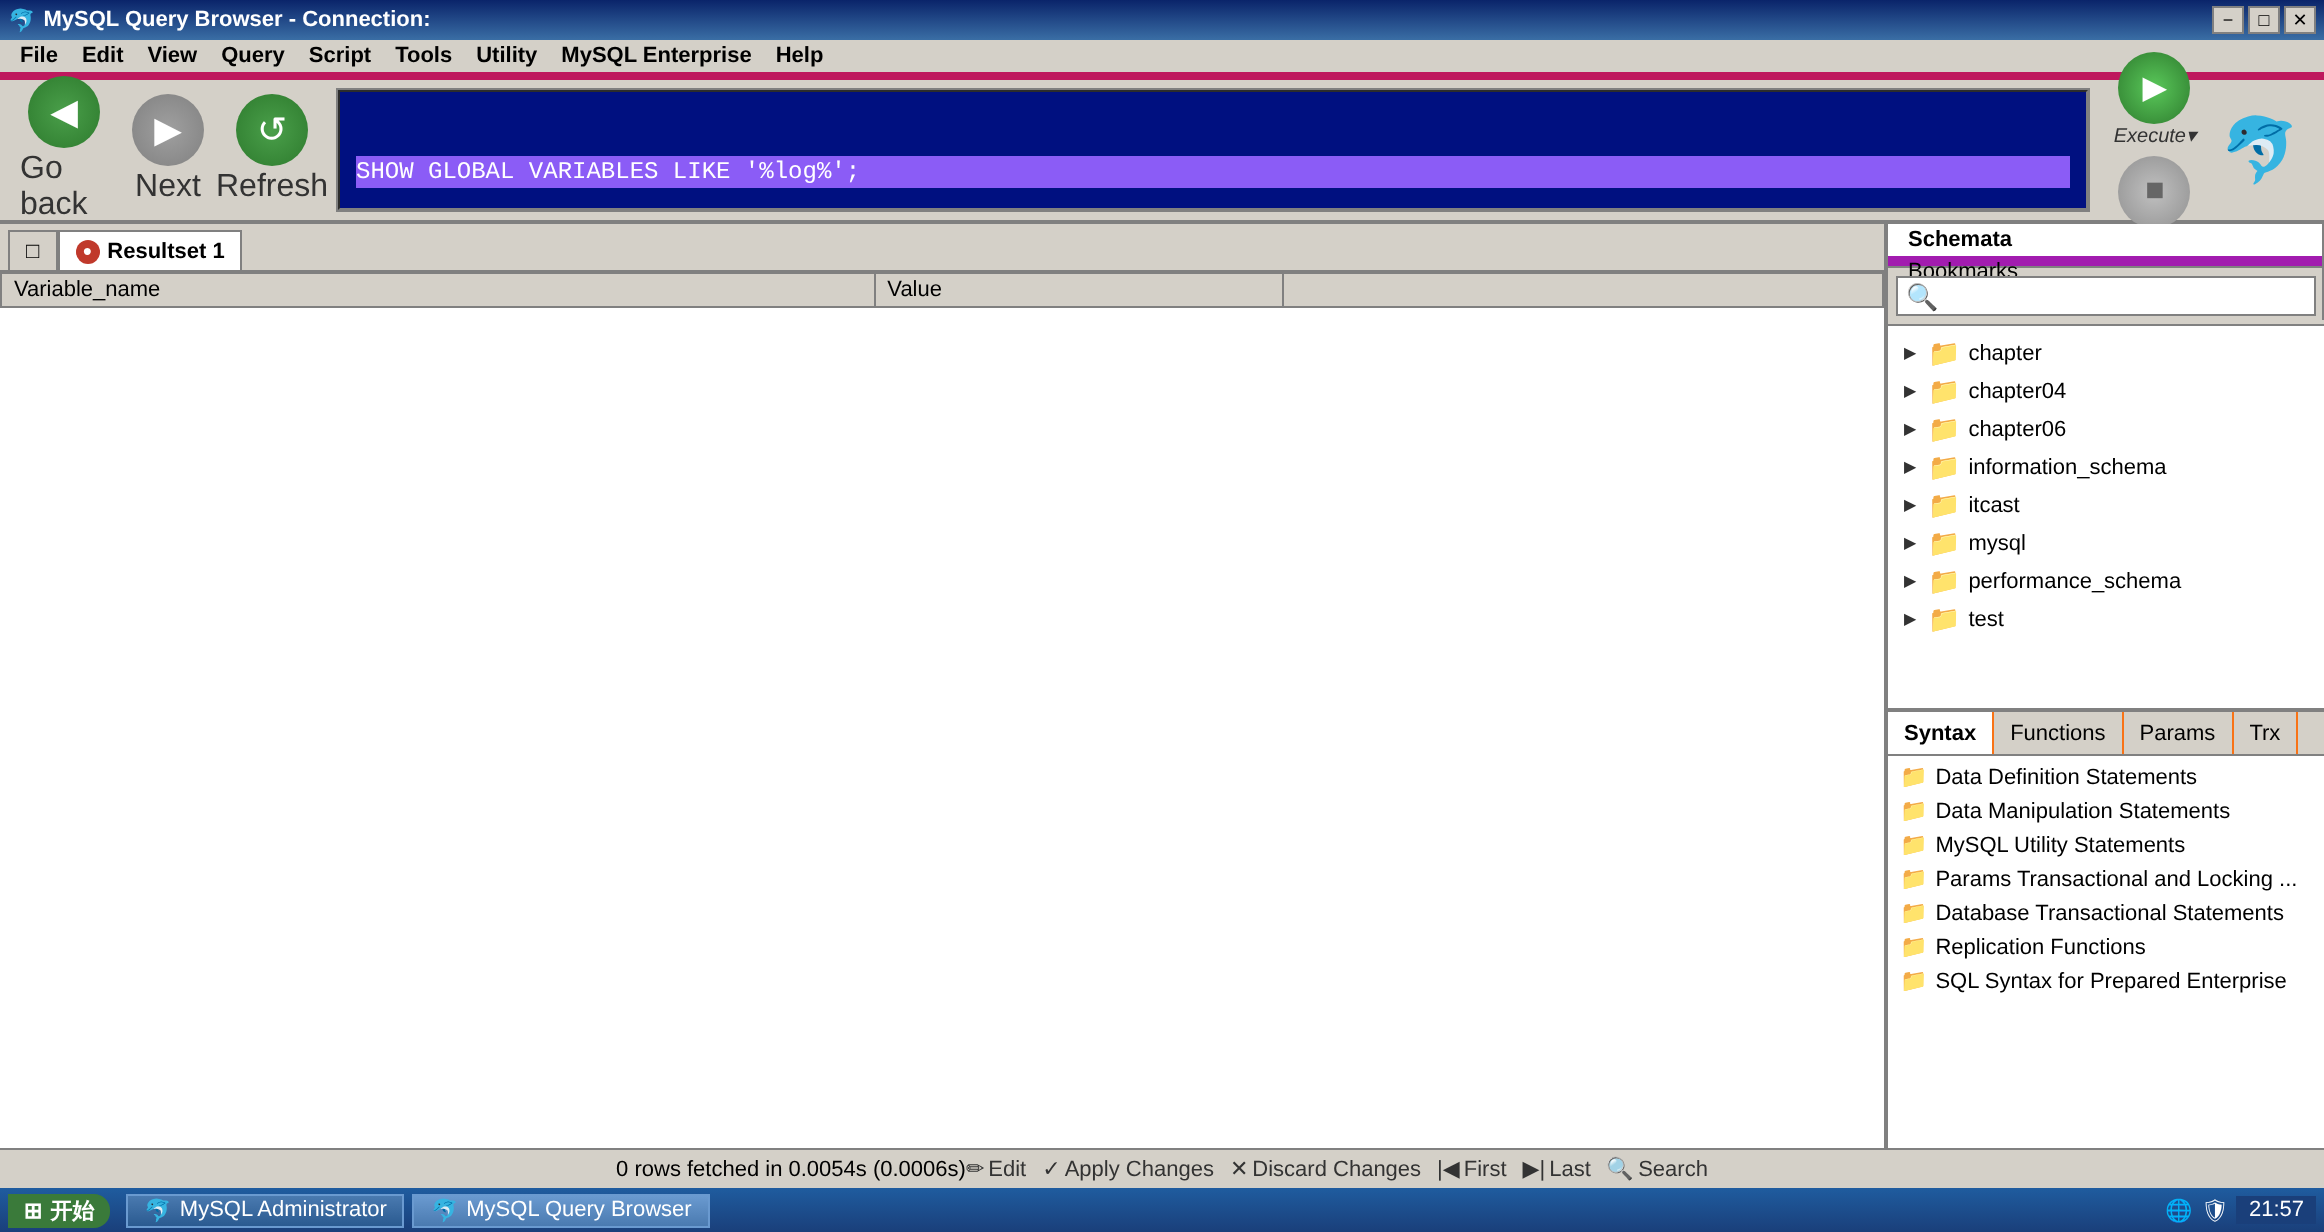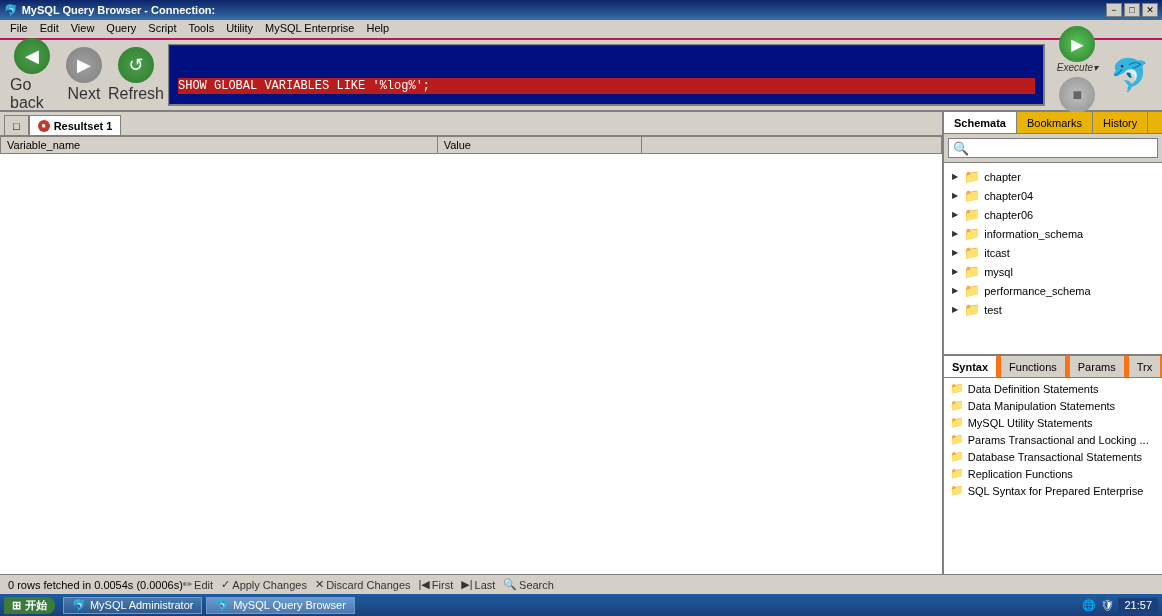--- a/index.html
+++ b/index.html
@@ -22,21 +22,22 @@
       font-size: 9px; display: flex; align-items: center; justify-content: center; cursor: pointer; color: black;
     }
 
     
     .menu-bar {
       background: #d4d0c8;
       height: 20px;
       display: flex;
       align-items: flex-start;
       padding: 0 4px;
-      border-bottom: 2px solid #be185d;
+      border-bottom: 4px solid #be185d;
+      font-weight: bold;
     }
     .menu-item {
       padding: 2px 6px;
       font-size: 11px;
       cursor: pointer;
     }
 
     
     .toolbar {
       background: #d4d0c8;
@@ -162,23 +163,24 @@
     .right-panel {
       width: 218px;
       display: flex;
       flex-direction: column;
       background: #d4d0c8;
     }
 
     
     .schema-tabs {
       display: flex;
-      background: #eab308;
+      background: #a21caf;
       border-bottom: 1px solid #808080;
       height: 22px;
+      flex-direction: column;
     }
     .schema-tab {
       padding: 2px 10px;
       font-size: 11px;
       cursor: pointer;
       border-right: 1px solid #808080;
       display: flex; align-items: center;
     }
     .schema-tab.active {
       background: white;
@@ -224,21 +226,21 @@
     .syntax-tabs {
       display: flex;
       background: #d4d0c8;
       border-bottom: 1px solid #808080;
       height: 22px;
     }
     .syntax-tab {
       padding: 2px 8px;
       font-size: 11px;
       cursor: pointer;
-      border-right: 5px solid #f97316;
+      border-right: 1px solid #f97316;
       display: flex; align-items: center;
     }
     .syntax-tab.active { background: white; font-weight: bold; }
     .syntax-list {
       flex: 1;
       overflow-y: auto;
       background: white;
       padding: 2px 0;
     }
     .syntax-item {
@@ -249,21 +251,21 @@
     }
     .syntax-folder { color: #d4a040; font-size: 11px; }
 
     
     .status-bar {
       height: 20px;
       background: #d4d0c8;
       border-top: 1px solid #808080;
       display: flex;
       align-items: center;
-      justify-content: flex-start;
+      justify-content: center;
       padding: 0 8px;
       font-size: 11px;
     }
     .status-actions {
       display: flex; gap: 8px; align-items: center;
     }
     .status-btn {
       font-size: 11px; color: #333; cursor: pointer;
       display: flex; align-items: center; gap: 2px;
     }
@@ -346,21 +348,21 @@
     <div class="toolbar-icon icon-next">▶</div>
     <span class="toolbar-label">Next</span>
   </div>
   <div class="toolbar-btn">
     <div class="toolbar-icon icon-refresh">↺</div>
     <span class="toolbar-label">Refresh</span>
   </div>
 
   <div class="toolbar-query-wrapper">
     <div class="query-area">
-      <div style="background:#b91c1c; color:#ffffff; padding:1px 0;">SHOW GLOBAL VARIABLES LIKE '%log%';</div>
+      <div style="background:#8b5cf6; color:#ffffff; padding:1px 0;">SHOW GLOBAL VARIABLES LIKE '%log%';</div>
       <div style="background:#316ac5; color:#ffffff; padding:1px 0;">SHOW GLOBAL VARIABLES LIKE '%log%;'</div>
     </div>
   </div>
 
   <div class="execute-area">
     <div class="exec-btn">
       <div class="exec-icon">▶</div>
       <span class="exec-label">Execute▾</span>
     </div>
     <div class="exec-btn">

